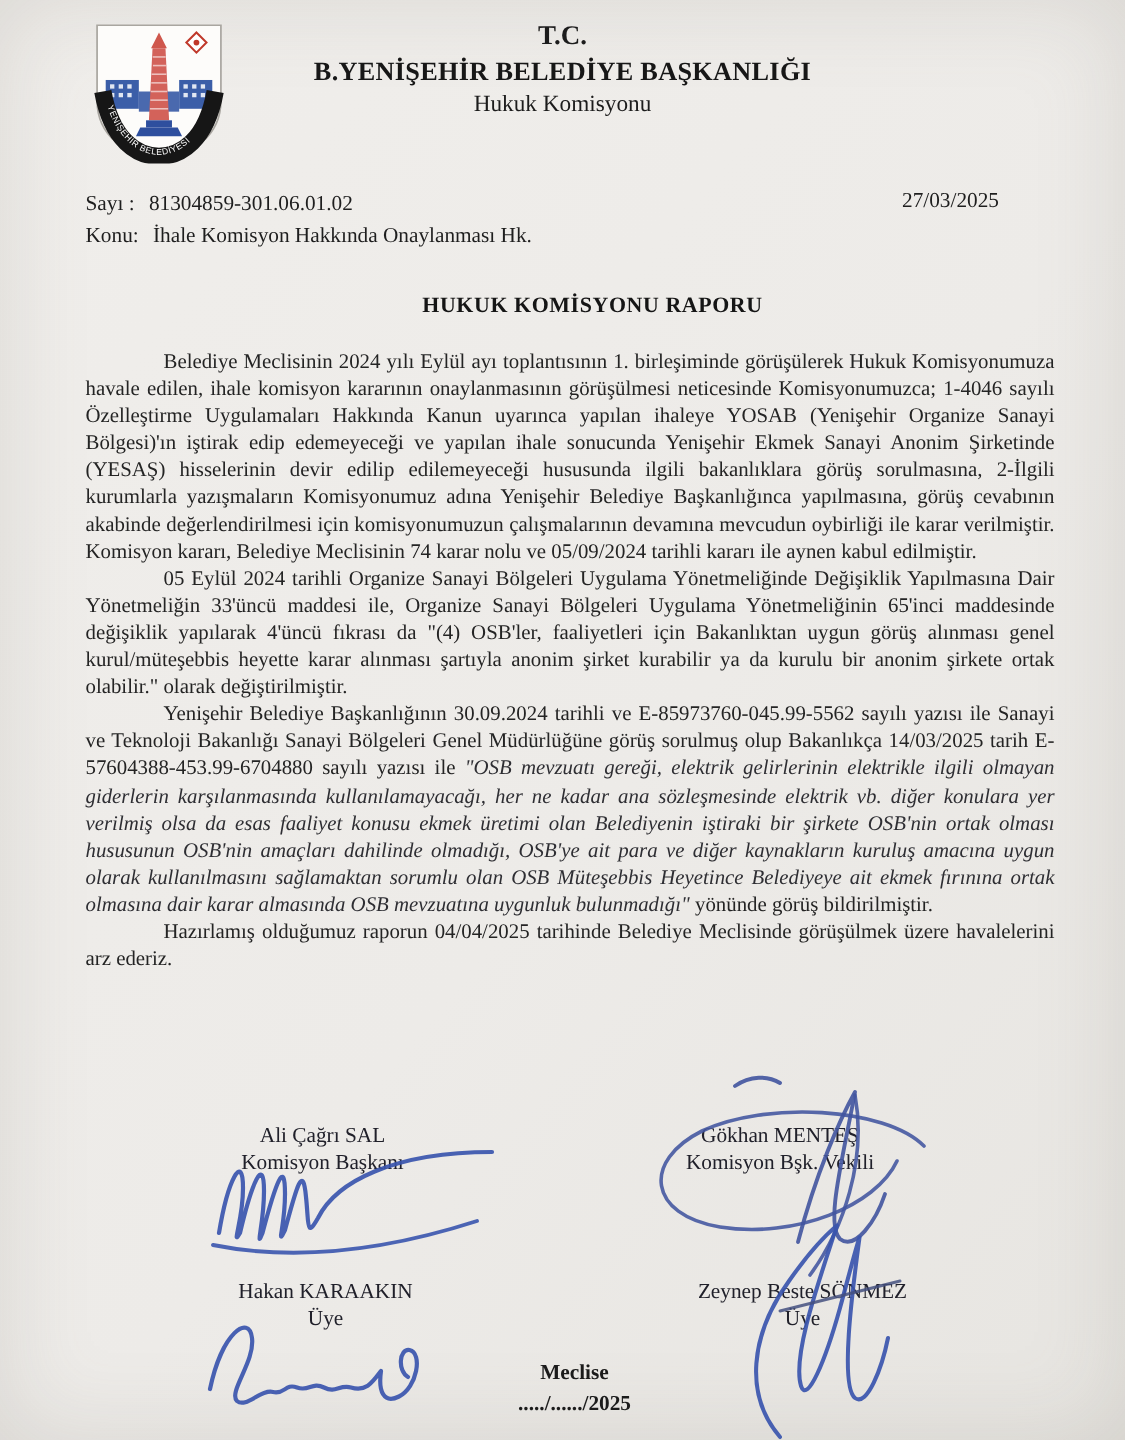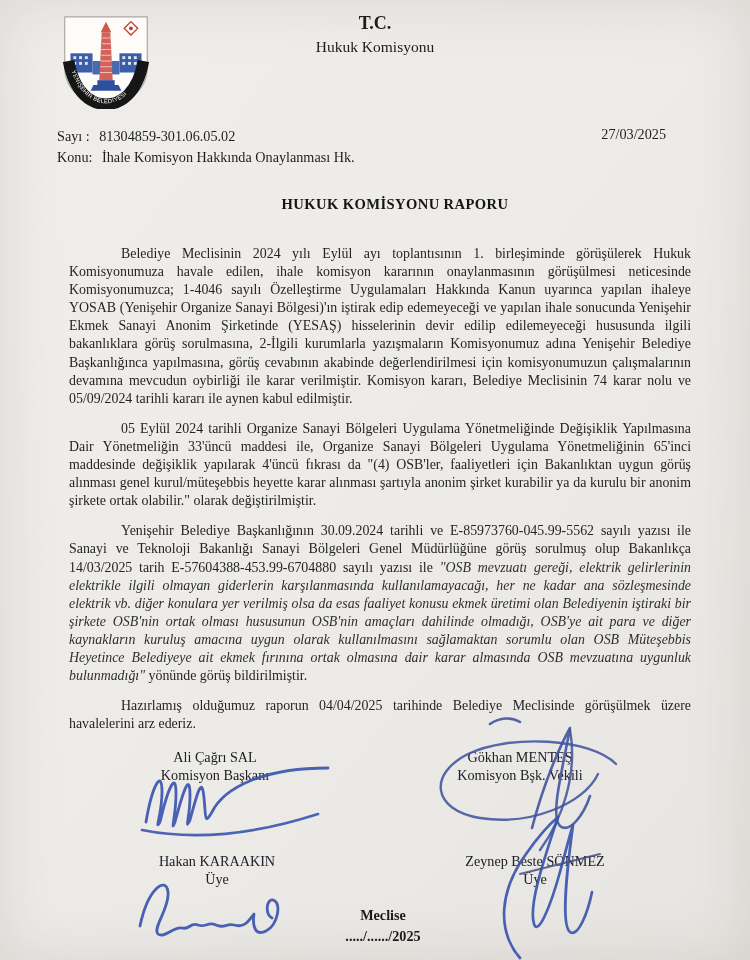--- a/index.html
+++ b/index.html
@@ -15,21 +15,21 @@
   .dept{font-size:15.5px;color:#1c1c1c;margin-top:2px;}
   .emblem{position:absolute;top:13px;left:56px;width:100px;height:96px;}
   .meta{position:absolute;top:126px;left:57px;font-size:14.2px;color:#1e1e1e;line-height:1.45;}
   .meta .lbl{display:inline-block;}
   .meta .val{margin-left:6px;}
   .doc-date{position:absolute;top:126px;right:84px;font-size:14.2px;color:#1e1e1e;}
   .doc-title{position:absolute;top:196px;left:0;width:100%;text-align:center;
     font-size:14.6px;font-weight:bold;letter-spacing:.4px;color:#151515;padding-left:20px;}
   .body-text{position:absolute;top:233px;left:57px;width:646px;
     font-size:13.9px;line-height:18.1px;text-align:justify;color:#242424;}
-  .body-text p{margin:12px;text-indent:52px;}
+  .body-text p{margin:0;text-indent:52px;}
   .quote-italic{font-style:italic;color:#2e2e33;}
   .sig-block{position:absolute;text-align:center;font-size:14.2px;line-height:1.3;color:#20202a;}
   .sig-block .sig-name{white-space:nowrap;}
   .sig-block .sig-role{white-space:nowrap;}
   .scribble{position:absolute;pointer-events:none;}
   .scribble path{fill:none;stroke-linecap:round;stroke-linejoin:round;}
   .doc-footer{position:absolute;top:905px;left:8px;width:750px;text-align:center;
     font-weight:bold;font-size:14.2px;line-height:1.45;color:#1b1b1b;}
 </style>
 </head>
@@ -86,27 +86,28 @@
     </g>
 
     <g>
       <polygon points="76,9 83,16 76,23 69,16" fill="#ffffff" stroke="#c0392b" stroke-width="1.4"></polygon>
       <circle cx="76" cy="16" r="2" fill="#c0392b"></circle>
     </g>
   </svg>
 
   <div class="doc-header">
     <div class="tc">T.C.</div>
+    <div class="org">B.YENİŞEHİR BELEDİYE BAŞKANLIĞI</div>
     <div class="dept">Hukuk Komisyonu</div>
   </div>
 
   <div class="meta">
     <div>
       <span class="lbl">Sayı :</span>
-      <span class="val">81304859-301.06.05.02</span>
+      <span class="val">81304859-301.06.01.02</span>
     </div>
     <div>
       <span class="lbl">Konu:</span>
       <span class="val">İhale Komisyon Hakkında Onaylanması Hk.</span>
     </div>
   </div>
   <div class="doc-date">27/03/2025</div>
 
   <div class="doc-title">HUKUK KOMİSYONU RAPORU</div>
 

